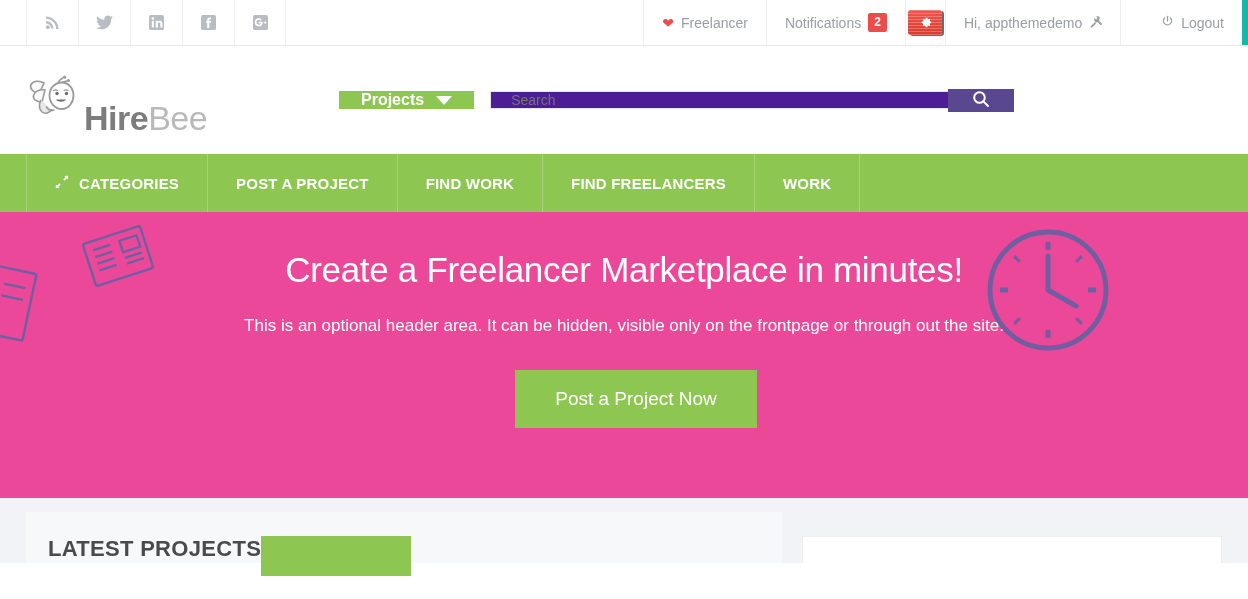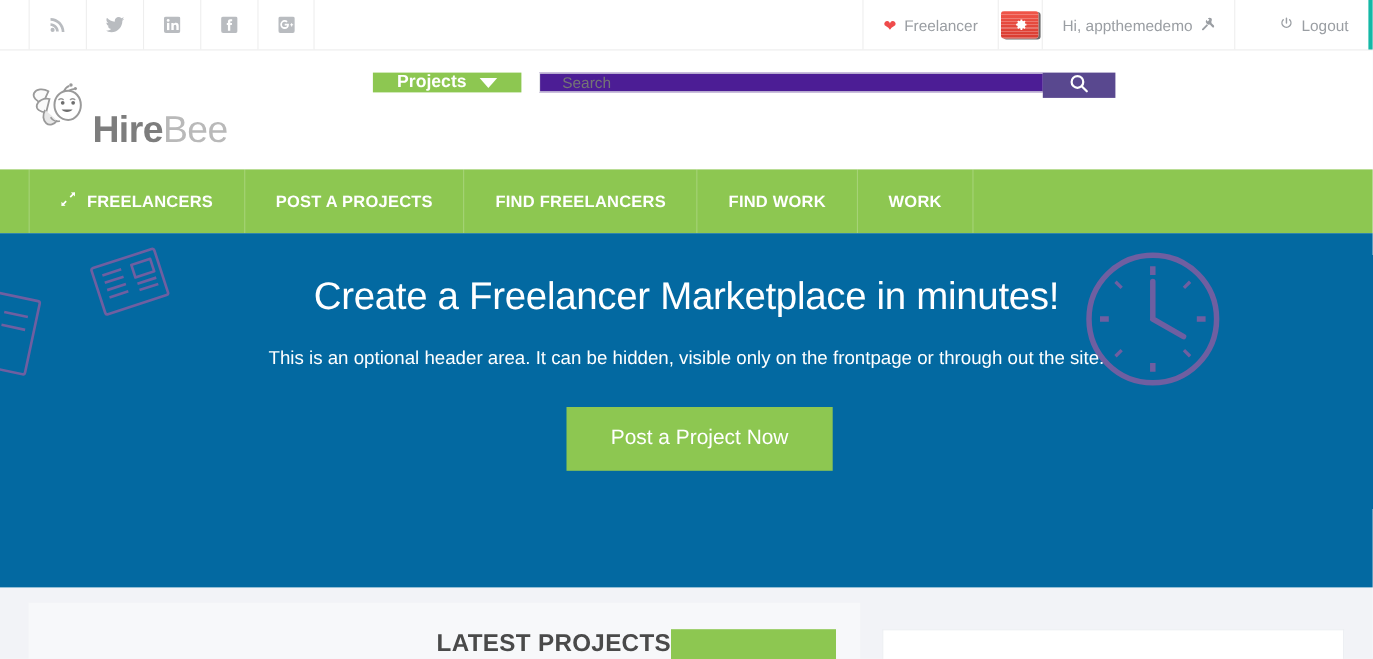--- a/index.html
+++ b/index.html
@@ -32,21 +32,21 @@
   .topbar-spacer { flex: 1; }
   .top-right { display: flex; align-items: stretch; }
   .top-item {
     display: flex; align-items: center; gap: 7px;
     padding: 0 18px;
     border-left: 1px solid #eeeeee;
     color: #9a9ea3;
     white-space: nowrap;
     cursor: pointer;
   }
-  .top-item.last { border-right: 4px solid #14b8a6; padding-left: 40px; }
+  .top-item.last { border-right: 6px solid #14b8a6; padding-left: 40px; }
   .heart-icon { color: #ef4b4b; font-size: 14px; line-height: 1; }
   .badge {
     background: #ee4b4b; color: #fff;
     font-size: 12px; font-weight: bold;
     padding: 2px 6px; border-radius: 2px;
     line-height: 1.25;
   }
   .gear-box { width: 40px; display:flex; align-items:center; justify-content:center; padding: 0; }
   .gear-img {
     width: 34px; height: 25px;
@@ -71,21 +71,21 @@
     background: #ffffff;
     display: flex;
     align-items: center;
     padding: 0 28px;
   }
   .logo { display: flex; align-items: center; gap: 4px; cursor: pointer; }
   .logo-text { font-size: 34px; letter-spacing: -0.5px; margin-top: 37px; }
   .logo-text .b1 { color: #7d7d7d; font-weight: bold; }
   .logo-text .b2 { color: #b9b9b9; font-weight: normal; }
   .header-mid { flex: 1; display: flex; justify-content: center; }
-  .search-wrap { display: flex; align-items: flex-start; height: 68px; }
+  .search-wrap { display: flex; align-items: center; height: 68px; }
   .projects-btn {
     background: #8dc751; color: #ffffff;
     display: flex; align-items: center; gap: 12px;
     padding: 0 22px;
     font-size: 16px; font-weight: bold;
     border: none; cursor: pointer;
     white-space: nowrap;
   }
   .caret { width: 0; height: 0; border-left: 8px solid transparent; border-right: 8px solid transparent; border-top: 9px solid #ffffff; }
   .search-gap { width: 16px; }
@@ -122,22 +122,22 @@
     letter-spacing: .2px;
     border-right: 1px solid rgba(255,255,255,.22);
     cursor: pointer;
     white-space: nowrap;
   }
   .nav-item:first-child { border-left: 1px solid rgba(255,255,255,.22); }
 
   
   .hero {
     position: relative;
-    height: 322px;
-    background: #0369a1;
+    height: 286px;
+    background: #ec4899;
     overflow: hidden;
     text-align: center;
   }
   .hero-deco { position: absolute; inset: 0; pointer-events: none; }
   .hero-inner { position: relative; z-index: 2; padding-top: 38px; }
   .hero-title {
     color: #ffffff;
     font-size: 35px;
     font-weight: normal;
     letter-spacing: -0.3px;
@@ -169,21 +169,21 @@
     padding: 14px 26px 0 26px;
     gap: 20px;
   }
   .below-left {
     flex: 0 0 756px;
     background: #f7f8fa;
     position: relative;
     padding: 24px 22px 0 22px;
     display: flex;
     align-items: flex-start;
-    justify-content: flex-end;
+    justify-content: flex-start;
   }
   .latest-title {
     color: #4a4a4a;
     font-size: 22px;
     font-weight: bold;
     letter-spacing: .3px;
   }
   .below-btn {
     background: #8dc751;
     width: 150px; height: 40px;
@@ -250,20 +250,24 @@
       </span>
     </a>
   </div>
 
   <div class="topbar-spacer"></div>
 
   <div class="top-right">
     <div class="top-item">
       <span class="heart-icon">❤</span>
       <span>Freelancer</span>
+    </div>
+    <div class="top-item">
+      <span>Notifications</span>
+      <span class="badge">2</span>
     </div>
     <div class="top-item gear-box">
       <span class="gear-img">
         <svg width="15" height="15" viewBox="0 0 16 16" fill="#ffffff">
             <path d="M8 5.2A2.8 2.8 0 1 0 8 10.8 2.8 2.8 0 0 0 8 5.2zm0 4.1a1.3 1.3 0 1 1 0-2.6 1.3 1.3 0 0 1 0 2.6z"></path>
             <path d="M14 7h-1.1a4.9 4.9 0 0 0-.5-1.2l.8-.8-1.2-1.2-.8.8a4.9 4.9 0 0 0-1.2-.5V3H8.2v1.1c-.42.08-.82.24-1.2.5l-.8-.8L5 5l.8.8c-.26.38-.42.78-.5 1.2H4v1.8h1.3c.08.42.24.82.5 1.2L5 10.8 6.2 12l.8-.8c.38.26.78.42 1.2.5V13H10v-1.3c.42-.08.82-.24 1.2-.5l.8.8 1.2-1.2-.8-.8c.26-.38.42-.78.5-1.2H14z"></path>
           </svg>
       </span>
     </div>
     <div class="top-item">
@@ -336,30 +340,30 @@
 </div>
 
 <div class="mainnav">
   <div class="nav-item">
     <span>
       <svg width="14" height="14" viewBox="0 0 14 14" fill="#ffffff">
           <path d="M13.2.8L9.4.9l1.3 1.3-2.4 2.4 1.1 1.1 2.4-2.4L13.1 4.6z"></path>
           <path d="M.8 13.2l3.8-.1-1.3-1.3 2.4-2.4L4.6 8.3 2.2 10.7.9 9.4z"></path>
         </svg>
     </span>
-    <span>FREELANCERS</span>
+    <span>CATEGORIES</span>
   </div>
   <div class="nav-item">
-    <span>POST A PROJECTS</span>
+    <span>POST A PROJECT</span>
+  </div>
+  <div class="nav-item">
+    <span>FIND WORK</span>
   </div>
   <div class="nav-item">
     <span>FIND FREELANCERS</span>
-  </div>
-  <div class="nav-item">
-    <span>FIND WORK</span>
   </div>
   <div class="nav-item">
     <span>WORK</span>
   </div>
 </div>
 
 <div class="hero">
 
   <div class="hero-deco">
     <svg width="1248" height="322" viewBox="0 0 1248 322">

